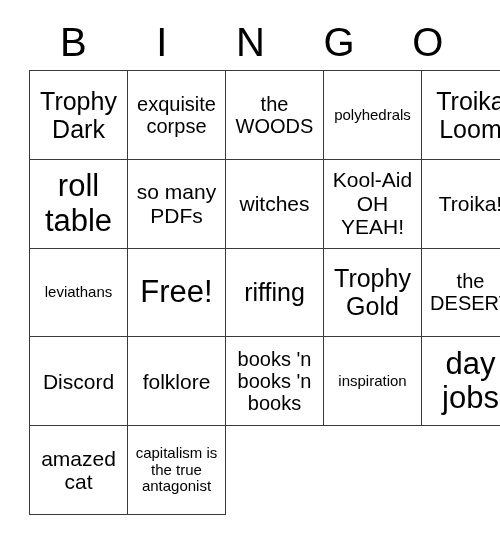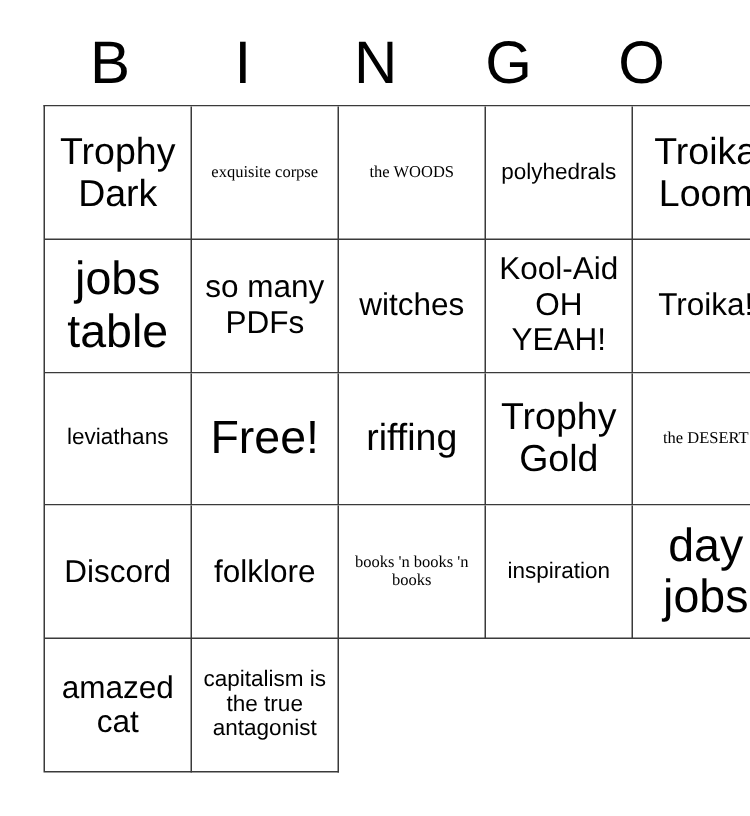--- a/index.html
+++ b/index.html
@@ -77,21 +77,21 @@
     width: 100%;
     line-height: 1.12;
     word-wrap: break-word;
     color: #000000;
   }
 
   
   .sz-xl  .cell-text { font-size: 31px; }
   .sz-lg  .cell-text { font-size: 25px; }
   .sz-md  .cell-text { font-size: 21px; }
-  .sz-sm  .cell-text { font-size: 11px; font-family: Liberation Serif, serif; }
+  .sz-sm  .cell-text { font-size: 20px; }
   .sz-xs  .cell-text { font-size: 15px; }
 </style>
 </head>
 <body>
 
 <div class="bingo-card">
 
   <div class="header-row">
     <div class="header-letter">B</div>
     <div class="header-letter">I</div>
@@ -110,21 +110,21 @@
       <div class="cell sz-sm">
         <span class="cell-text">the WOODS</span>
       </div>
       <div class="cell sz-xs">
         <span class="cell-text">polyhedrals</span>
       </div>
       <div class="cell sz-lg">
         <span class="cell-text">Troika Loom</span>
       </div>
       <div class="cell sz-xl">
-        <span class="cell-text">jobs table</span>
+        <span class="cell-text">roll table</span>
       </div>
       <div class="cell sz-md">
         <span class="cell-text">so many PDFs</span>
       </div>
       <div class="cell sz-md">
         <span class="cell-text">witches</span>
       </div>
       <div class="cell sz-md">
         <span class="cell-text">Kool-Aid OH YEAH!</span>
       </div>

